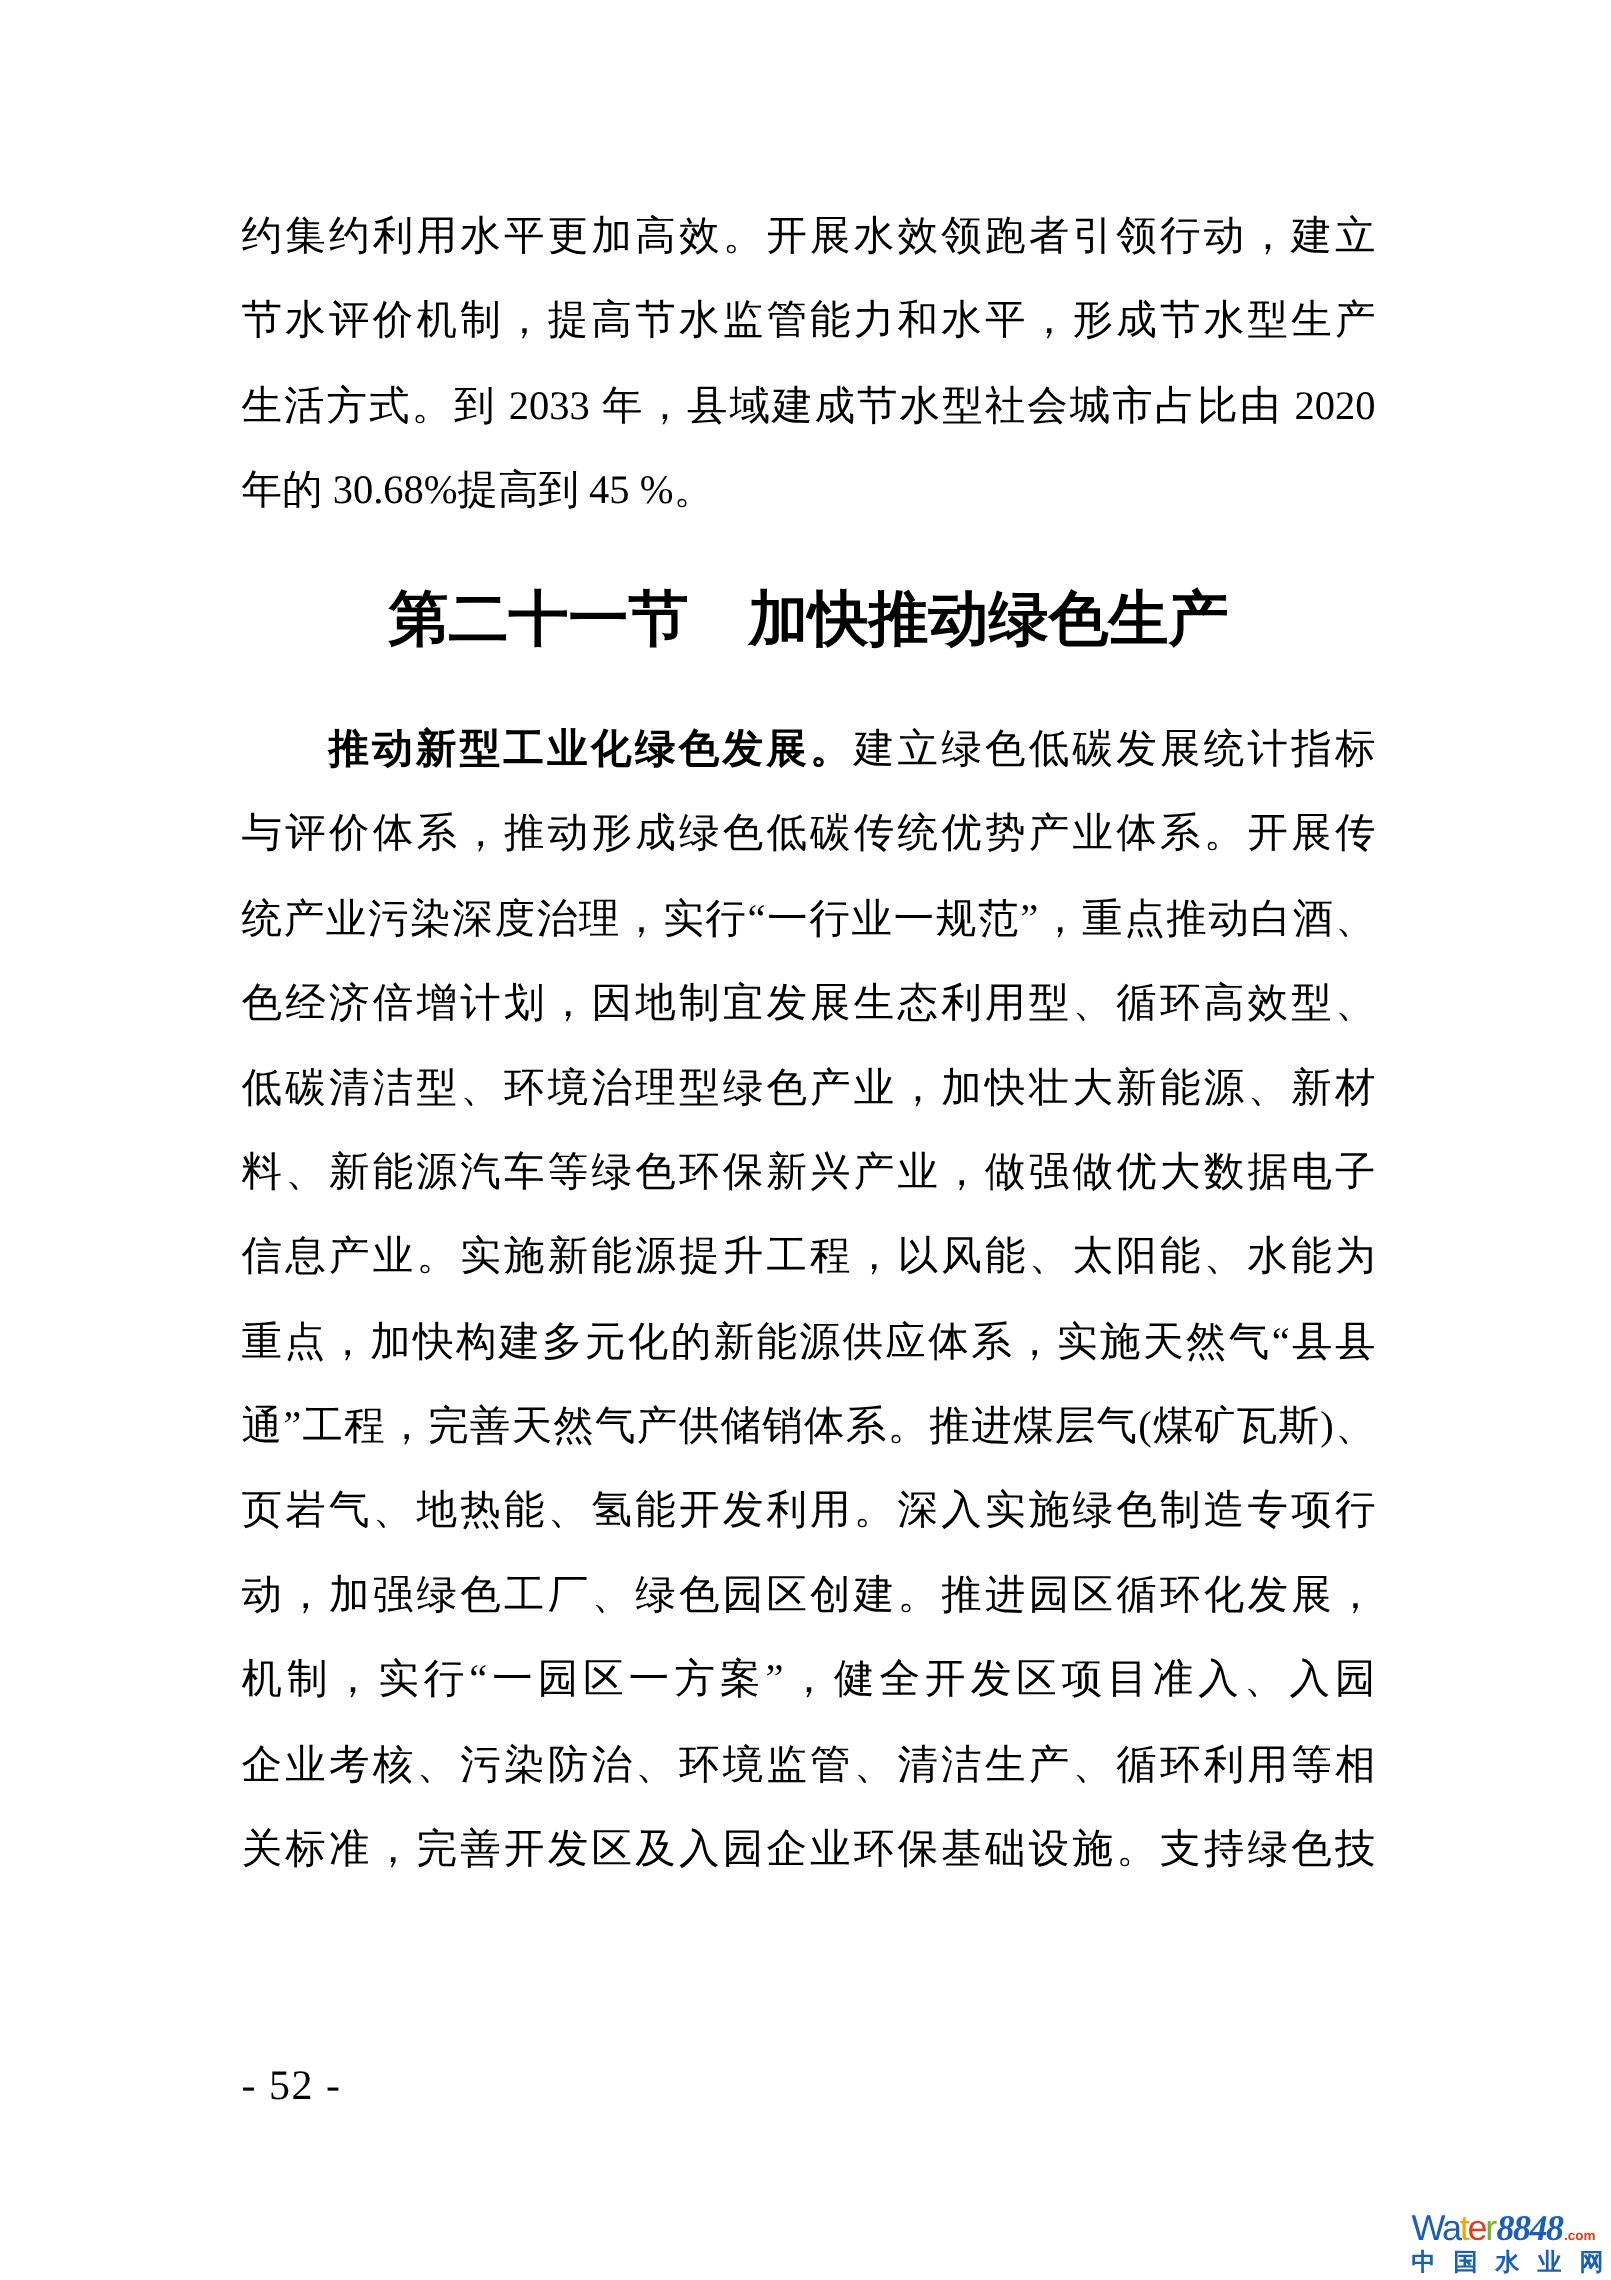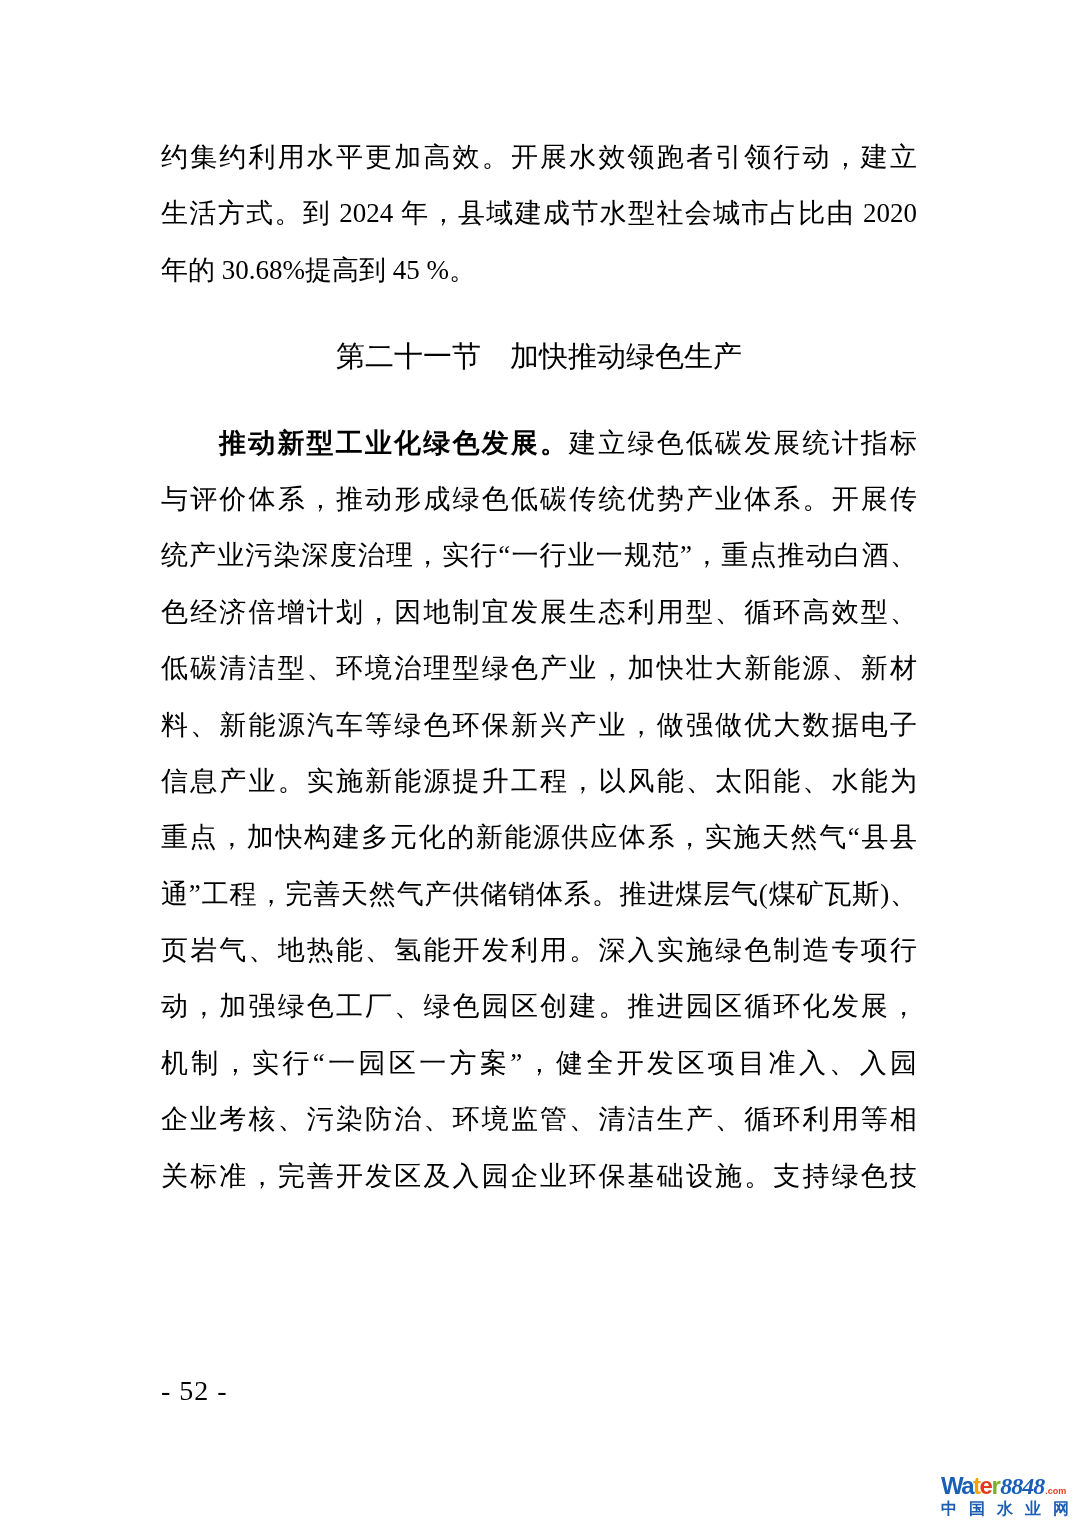--- a/index.html
+++ b/index.html
@@ -34,22 +34,22 @@
     text-align-last: left;
   }
   .lead-bold { font-weight: bold; }
   .first-line { text-indent: 2.15em; }
   .section-heading {
     display: block;
     margin: 30px 0;
     height: 56.4px;
     line-height: 56.4px;
     text-align: center;
-    font-size: 29px;
-    font-weight: normal;
+    font-size: 40px;
+    font-weight: bold;
     overflow: hidden;
   }
   .page-number {
     position: absolute;
     left: 161px;
     width: 756px;
     top: 1371px;
     height: 40px;
     line-height: 40px;
     text-align: left;
@@ -65,21 +65,21 @@
     font-family: "Liberation Sans", sans-serif;
     user-select: none;
   }
   .logo-row1 {
     display: flex;
     align-items: baseline;
     justify-content: flex-start;
     white-space: nowrap;
   }
   .logo-water {
-    font-weight: bold;
+    font-weight: normal;
     font-size: 24px;
     letter-spacing: -1.5px;
   }
   .logo-number {
     font-family: "Liberation Serif", "DejaVu Serif", serif;
     font-style: italic;
     font-weight: bold;
     font-size: 24px;
     margin-left: 1px;
     letter-spacing: -1px;
@@ -100,21 +100,22 @@
 </style>
 </head>
 <body>
 
 <div class="page">
 
   <div class="body-text">
 
     <p class="para">
       <span class="tline">约集约利用水平更加高效。开展水效领跑者引领行动，建立</span>
-      <span class="tline">生活方式。到 2024 年，县域建成节水型社会城市占比由 2020</span>
+      <span class="tline">节水评价机制，提高节水监管能力和水平，形成节水型生产</span>
+      <span class="tline">生活方式。到 2033 年，县域建成节水型社会城市占比由 2020</span>
       <span class="tline short">年的 30.68%提高到 45 %。</span>
     </p>
 
     <h2 class="section-heading">第二十一节　加快推动绿色生产</h2>
 
     <p class="para">
       <span class="tline first-line"><b class="lead-bold">推动新型工业化绿色发展。</b><span>建立绿色低碳发展统计指标</span></span>
       <span class="tline">与评价体系，推动形成绿色低碳传统优势产业体系。开展传</span>
       <span class="tline">统产业污染深度治理，实行“一行业一规范”，重点推动白酒、</span>
       <span class="tline">色经济倍增计划，因地制宜发展生态利用型、循环高效型、</span>

